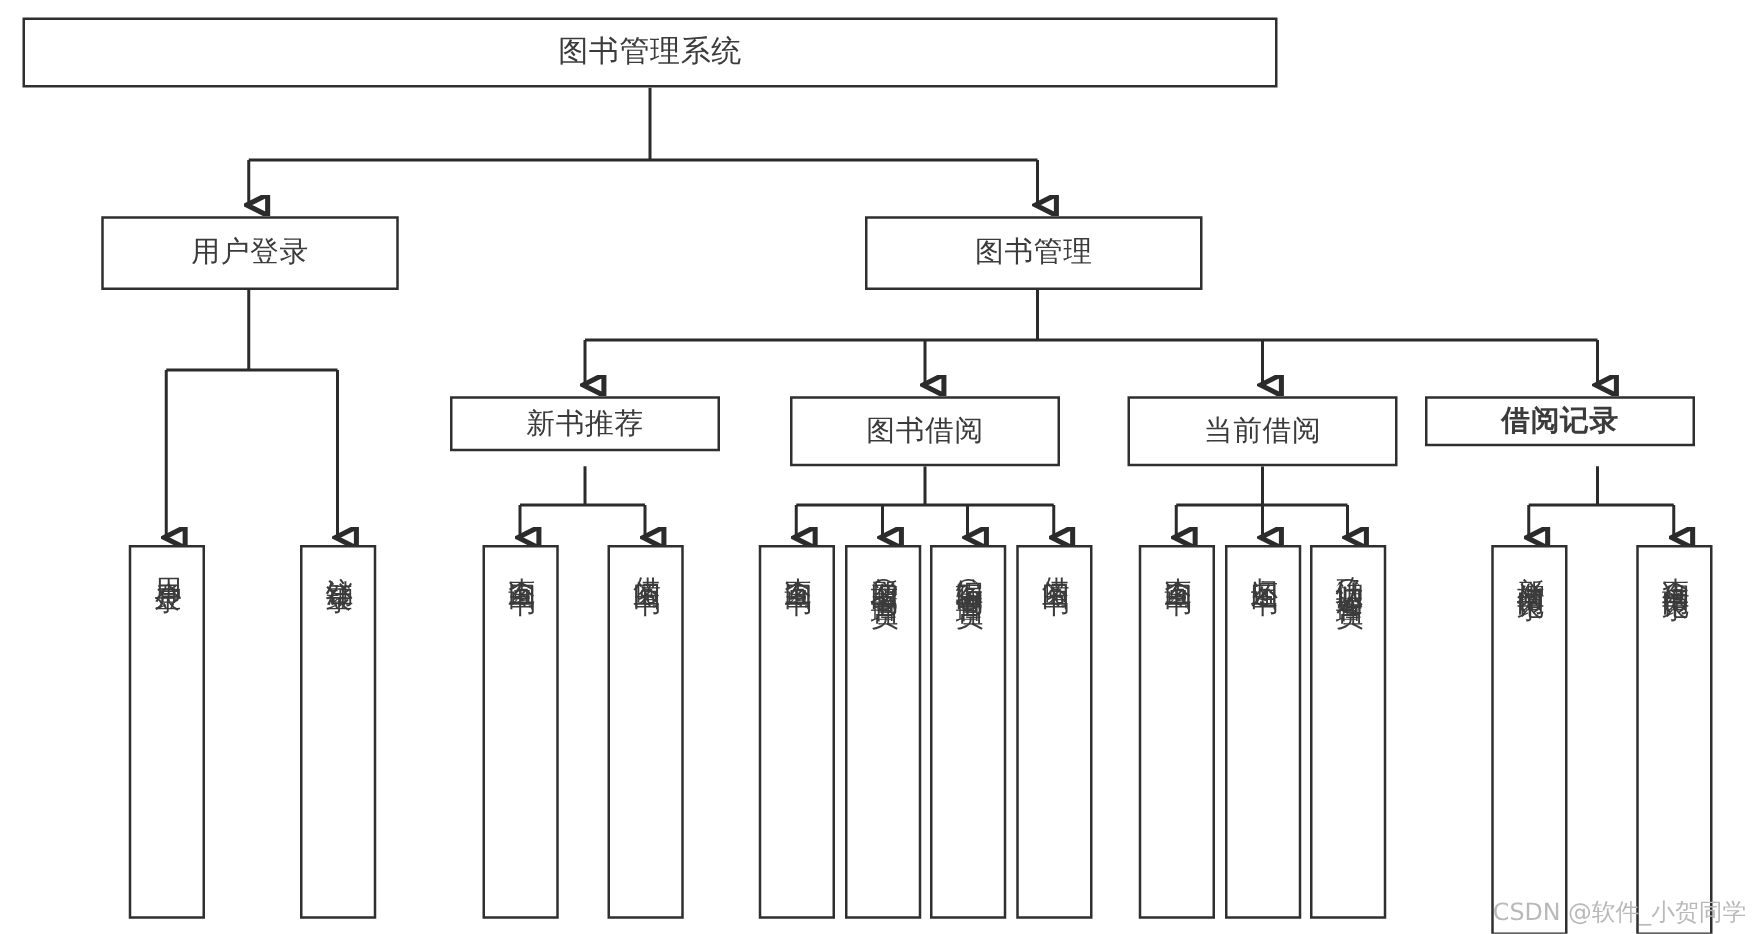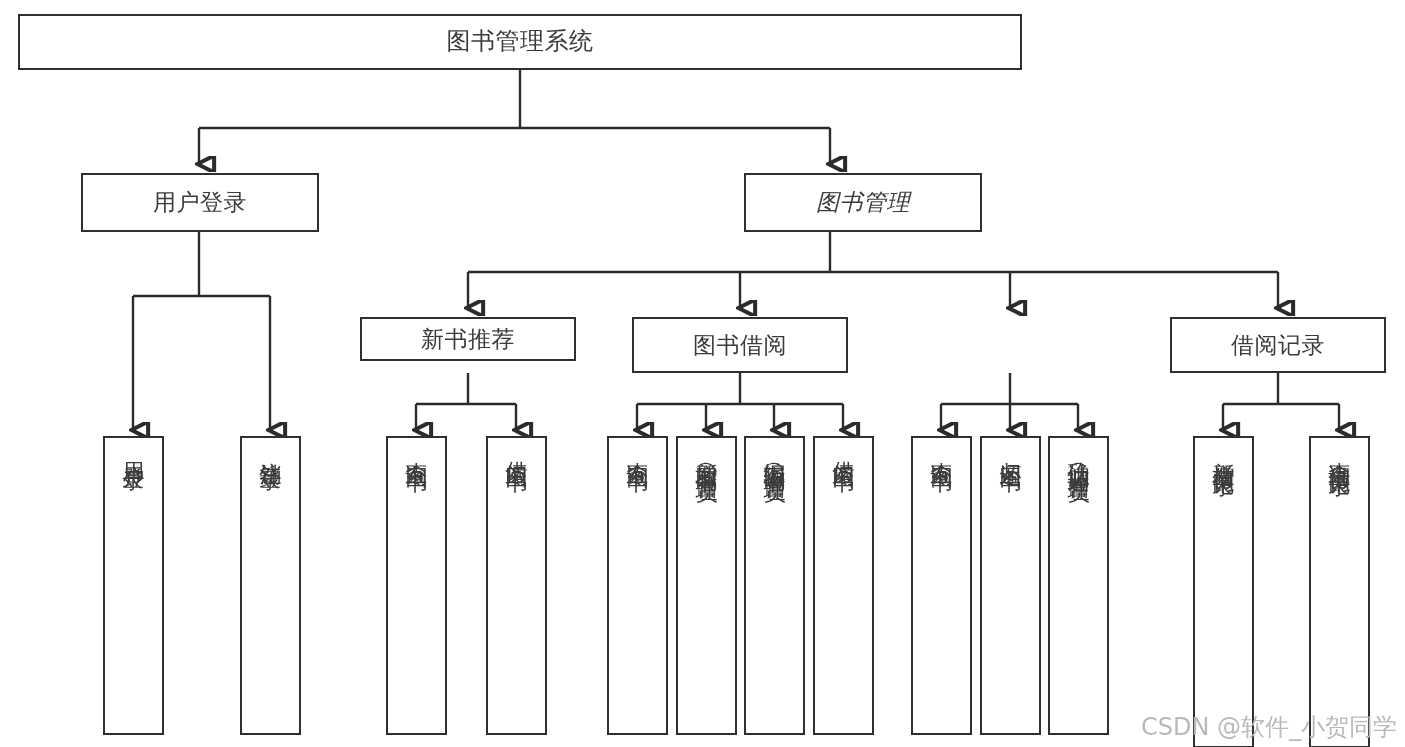--- a/index.html
+++ b/index.html
@@ -79,21 +79,21 @@
     line-height: 1;
     white-space: nowrap;
   }
 
   
   #watermark {
     position: absolute;
     right: 8px;
     bottom: 4px;
     z-index: 3;
-    font-size: 24px;
+    font-size: 19px;
     color: #b9b9b9;
     white-space: nowrap;
     font-family: "DejaVu Sans", "Liberation Sans", sans-serif;
   }
 </style>
 </head>
 <body>
 
 <div id="diagram-canvas">
 
@@ -148,34 +148,37 @@
   </svg>
 
   <div class="node horiz root" style="left:18px; top:14px; width:1004px; height:56px;">
     <span class="node-label">图书管理系统</span>
   </div>
 
   <div class="node horiz" style="left:81px; top:173px; width:238px; height:59px;">
     <span class="node-label">用户登录</span>
   </div>
 
-  <div class="node horiz" style="left:744px; top:173px; width:238px; height:59px;font-style:italic;">
+  <div class="node horiz" style="left:692px; top:173px; width:270px; height:59px;">
     <span class="node-label">图书管理</span>
   </div>
 
   <div class="node horiz" style="left:360px; top:317px; width:216px; height:44px;">
     <span class="node-label">新书推荐</span>
   </div>
 
   <div class="node horiz" style="left:632px; top:317px; width:216px; height:56px;text-align:right;">
     <span class="node-label">图书借阅</span>
   </div>
 
-
-  <div class="node horiz" style="left:1170px; top:317px; width:216px; height:56px;">
+  <div class="node horiz" style="left:902px; top:317px; width:216px; height:56px;">
+    <span class="node-label">当前借阅</span>
+  </div>
+
+  <div class="node horiz" style="left:1140px; top:317px; width:216px; height:40px;font-weight:bold;">
     <span class="node-label">借阅记录</span>
   </div>
 
   <div class="node vert" style="left:103px; top:436px; width:61px; height:299px;">
     <span class="node-label">用户登录</span>
   </div>
 
   <div class="node vert" style="left:240px; top:436px; width:61px; height:299px;">
     <span class="node-label">注销登录</span>
   </div>

